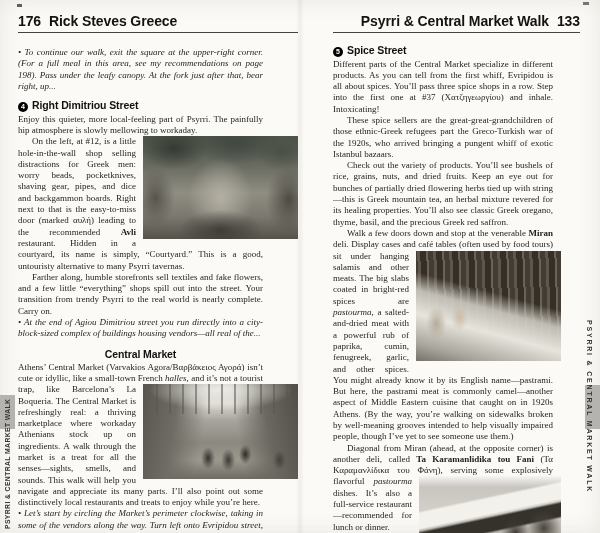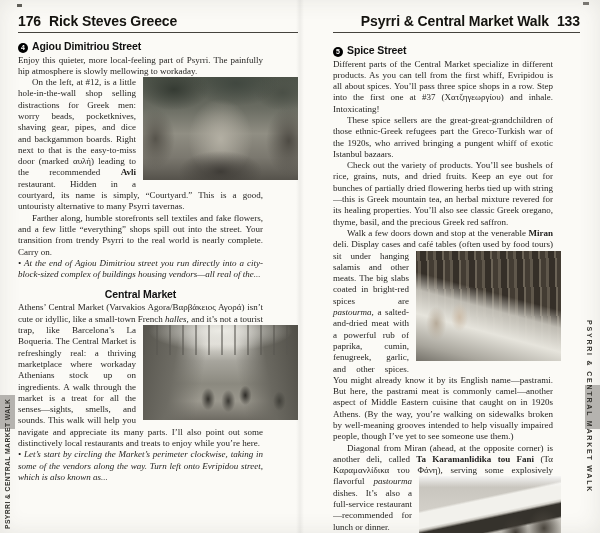--- a/index.html
+++ b/index.html
@@ -94,22 +94,23 @@
   <div class="spine"></div>
 
   <div class="page pl">
     <div class="content">
       <div class="hdr">
         <span>176</span>
         <span>Rick Steves Greece</span>
       </div>
       <div class="rule"></div>
 
+      <p class="p nav mt-intro"><span>• To continue our walk, exit the square at the upper-right corner. (For a full meal in this area, see my recommendations on page 198). Pass under the leafy canopy. At the fork just after that, bear right, up...</span></p>
 
-      <h3 class="head"><span class="badge">4</span><span>Agiou Dimitriou Street</span></h3>
+      <h3 class="head"><span class="badge">4</span><span>Right Dimitriou Street</span></h3>
 
       <p class="p"><span>Enjoy this quieter, more local-feeling part of Psyrri. The painfully hip atmosphere is slowly mellowing to workaday.</span></p>
 
       <p class="p ind"><span class="photo ph1"></span><span><span>On the left, at #12, is a little hole-in-the-wall shop selling distractions for Greek men: worry beads, pocketknives, shaving gear, pipes, and dice and backgammon boards. Right next to that is the easy-to-miss door (marked αυλή) leading to the recommended </span><span class="seg-b">Avli</span><span> restaurant. Hidden in a courtyard, its name is simply, “Courtyard.” This is a good, untouristy alternative to many Psyrri tavernas.</span></span></p>
 
       <p class="p ind"><span>Farther along, humble storefronts sell textiles and fake flowers, and a few little “everything” shops spill out into the street. Your transition from trendy Psyrri to the real world is nearly complete. Carry on.</span></p>
 
       <p class="p nav mb-s"><span>• At the end of Agiou Dimitriou street you run directly into a city-block-sized complex of buildings housing vendors—all real of the...</span></p>
 
       <h3 class="head head2"><span>Central Market</span></h3>

